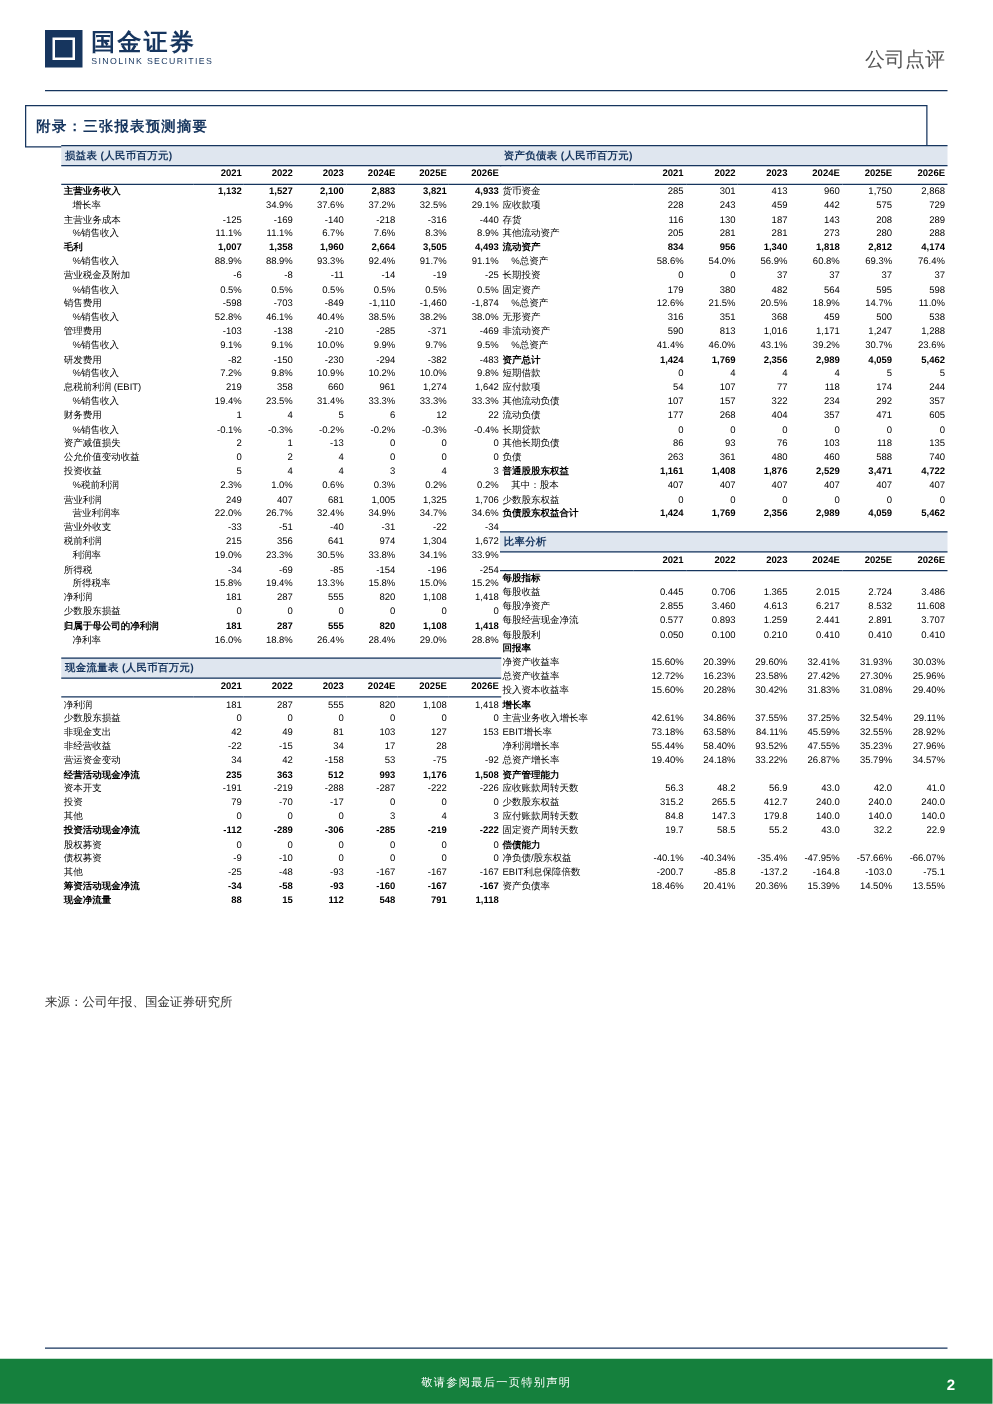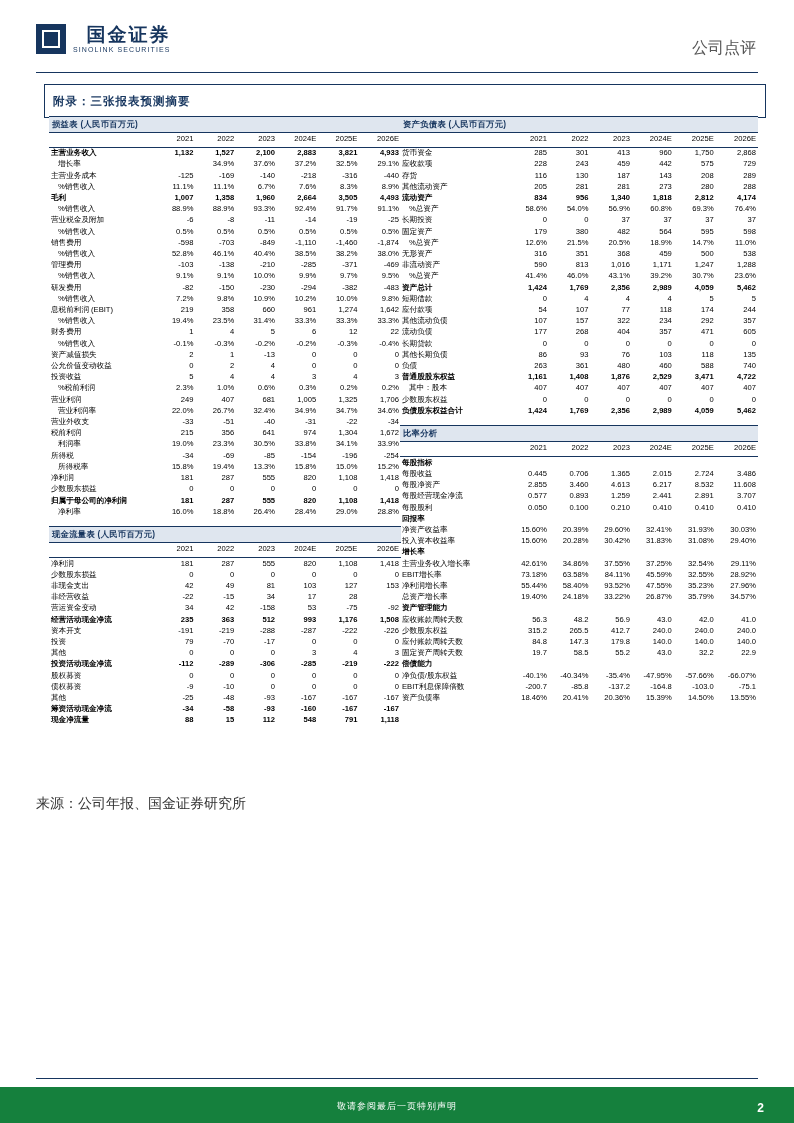--- a/index.html
+++ b/index.html
@@ -8,56 +8,56 @@
     background:#ffffff;
     font-family:"Liberation Sans","DejaVu Sans",sans-serif;
     color:#000;
     position:relative;
     overflow:hidden;
   }
   .page{position:relative;width:794px;height:1123px;box-sizing:border-box;}
 
   
   .header{position:absolute;left:0;top:0;width:794px;height:68px;}
-  .logo-wrap{position:absolute;left:36px;top:24px;display:flex;align-items:center;text-align:right;}
+  .logo-wrap{position:absolute;left:36px;top:24px;display:flex;align-items:center;}
   .logo-mark{width:30px;height:30px;background:#16355e;margin-right:7px;position:relative;}
   .logo-mark:after{content:"";position:absolute;left:6px;top:6px;width:18px;height:18px;border:2px solid #fff;box-sizing:border-box;}
   .logo-cn{font-size:19px;font-weight:bold;color:#16355e;letter-spacing:2px;line-height:1.05;}
   .logo-en{font-size:7px;color:#16355e;letter-spacing:1.1px;margin-top:2px;}
   .header-right{position:absolute;right:38px;top:38px;font-size:16px;color:#555;}
   .header-rule{position:absolute;left:36px;top:72px;width:722px;height:1px;background:#16355e;}
 
   
   .sec-title{
-    position:absolute;left:44px;top:84px;width:722px;height:34px;
+    position:absolute;left:20px;top:84px;width:722px;height:34px;
     border:1px solid #16355e;box-sizing:border-box;
     display:flex;align-items:center;
   }
   .sec-title span{font-size:11.5px;font-weight:bold;color:#16355e;padding-left:8px;letter-spacing:1px;}
 
   
   .col-left{position:absolute;left:36px;top:116px;width:352px;margin-left:13px;}
   .col-right{position:absolute;left:400px;top:116px;width:358px;}
 
   .tbl-head{
     background:#dfe6ef;border-top:1px solid #16355e;border-bottom:1px solid #16355e;
     font-size:8.3px;font-weight:bold;color:#16355e;padding:2px 3px;letter-spacing:.3px;
   }
   table.fin{width:100%;border-collapse:collapse;font-size:7.6px;table-layout:fixed;}
   table.fin td{padding:0.6px 2px;line-height:1.32;white-space:nowrap;overflow:hidden;}
   table.fin td.lbl{text-align:left;}
   table.fin td.num{text-align:right;}
-  tr.hdr td{font-weight:normal;border-bottom:1px solid #16355e;font-size:7.6px;padding-bottom:3px;}
+  tr.hdr td{font-weight:bold;border-bottom:1px solid #16355e;font-size:7.6px;padding-bottom:3px;}
   tr.hdr td.lbl{text-align:left;}
   tr.bold td{font-weight:bold;}
   .indent{padding-left:9px !important;}
 
   .blockgap{height:9px;}
 
-  .source{position:absolute;left:36px;top:795px;font-size:14px;color:#333;}
+  .source{position:absolute;left:36px;top:795px;font-size:10px;color:#333;}
 
   
   .footer{position:absolute;left:0;bottom:0;width:794px;height:36px;background:#15803d;}
   .footer-text{position:absolute;left:0;bottom:10px;width:794px;text-align:center;font-size:9px;color:#fff;letter-spacing:1px;}
   .page-num{position:absolute;right:30px;bottom:8px;font-size:12px;color:#fff;font-weight:bold;}
   .footer-rule{position:absolute;left:36px;bottom:44px;width:722px;height:1px;background:#16355e;}
 </style>
 </head>
 <body>
 
@@ -884,20 +884,29 @@
           <tr>
             <td class="lbl">净资产收益率</td>
             <td class="num">15.60%</td>
             <td class="num">20.39%</td>
             <td class="num">29.60%</td>
             <td class="num">32.41%</td>
             <td class="num">31.93%</td>
             <td class="num">30.03%</td>
           </tr>
           <tr>
+            <td class="lbl">总资产收益率</td>
+            <td class="num">12.72%</td>
+            <td class="num">16.23%</td>
+            <td class="num">23.58%</td>
+            <td class="num">27.42%</td>
+            <td class="num">27.30%</td>
+            <td class="num">25.96%</td>
+          </tr>
+          <tr>
             <td class="lbl">投入资本收益率</td>
             <td class="num">15.60%</td>
             <td class="num">20.28%</td>
             <td class="num">30.42%</td>
             <td class="num">31.83%</td>
             <td class="num">31.08%</td>
             <td class="num">29.40%</td>
           </tr>
           <tr class="bold">
             <td class="lbl">增长率</td>

